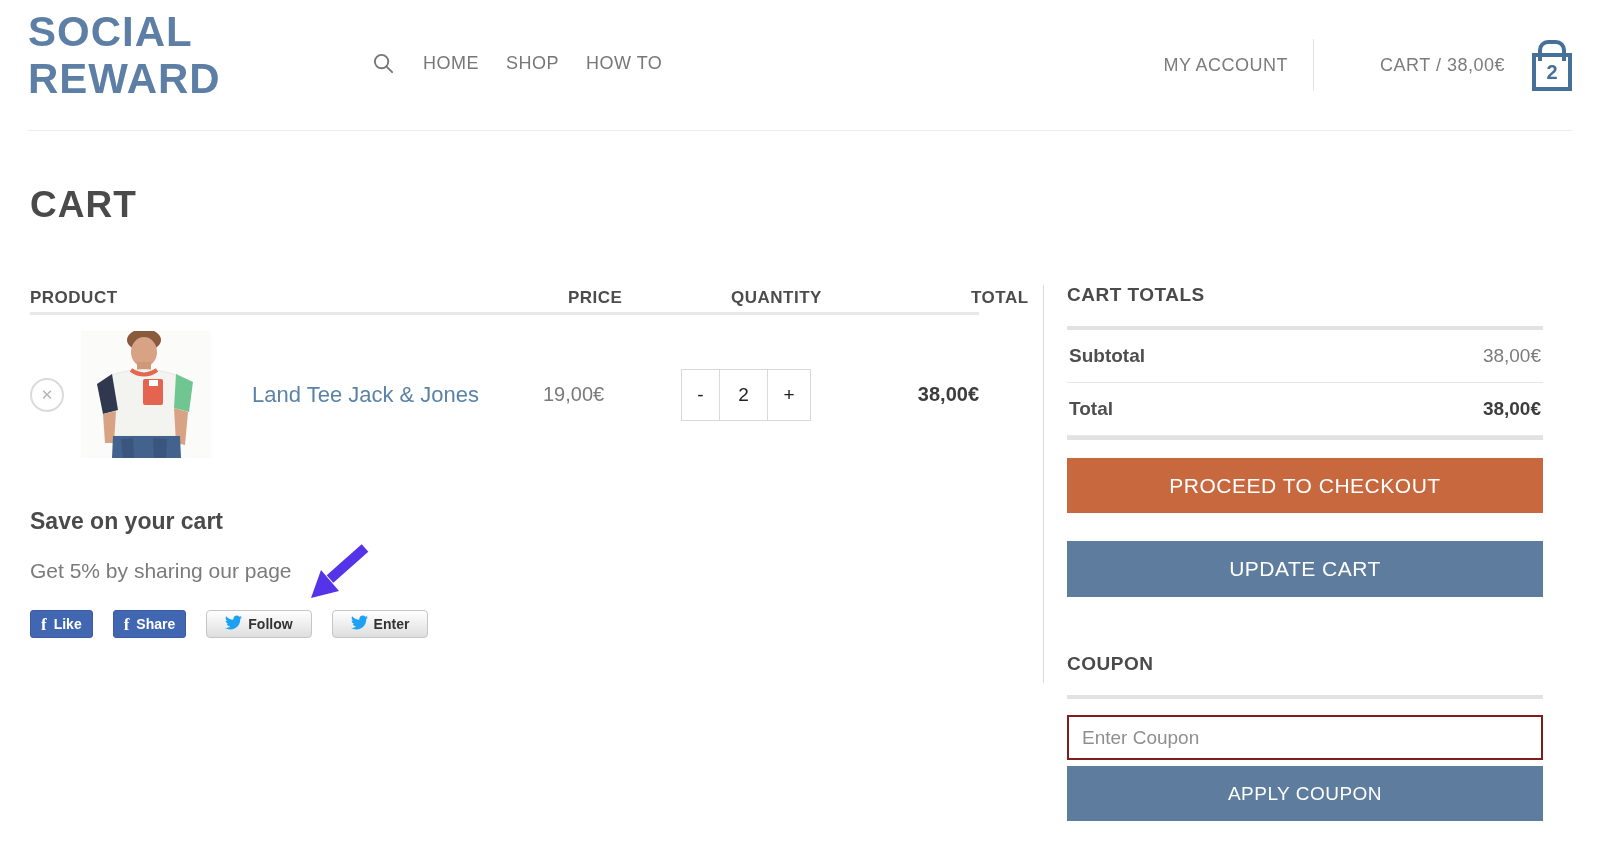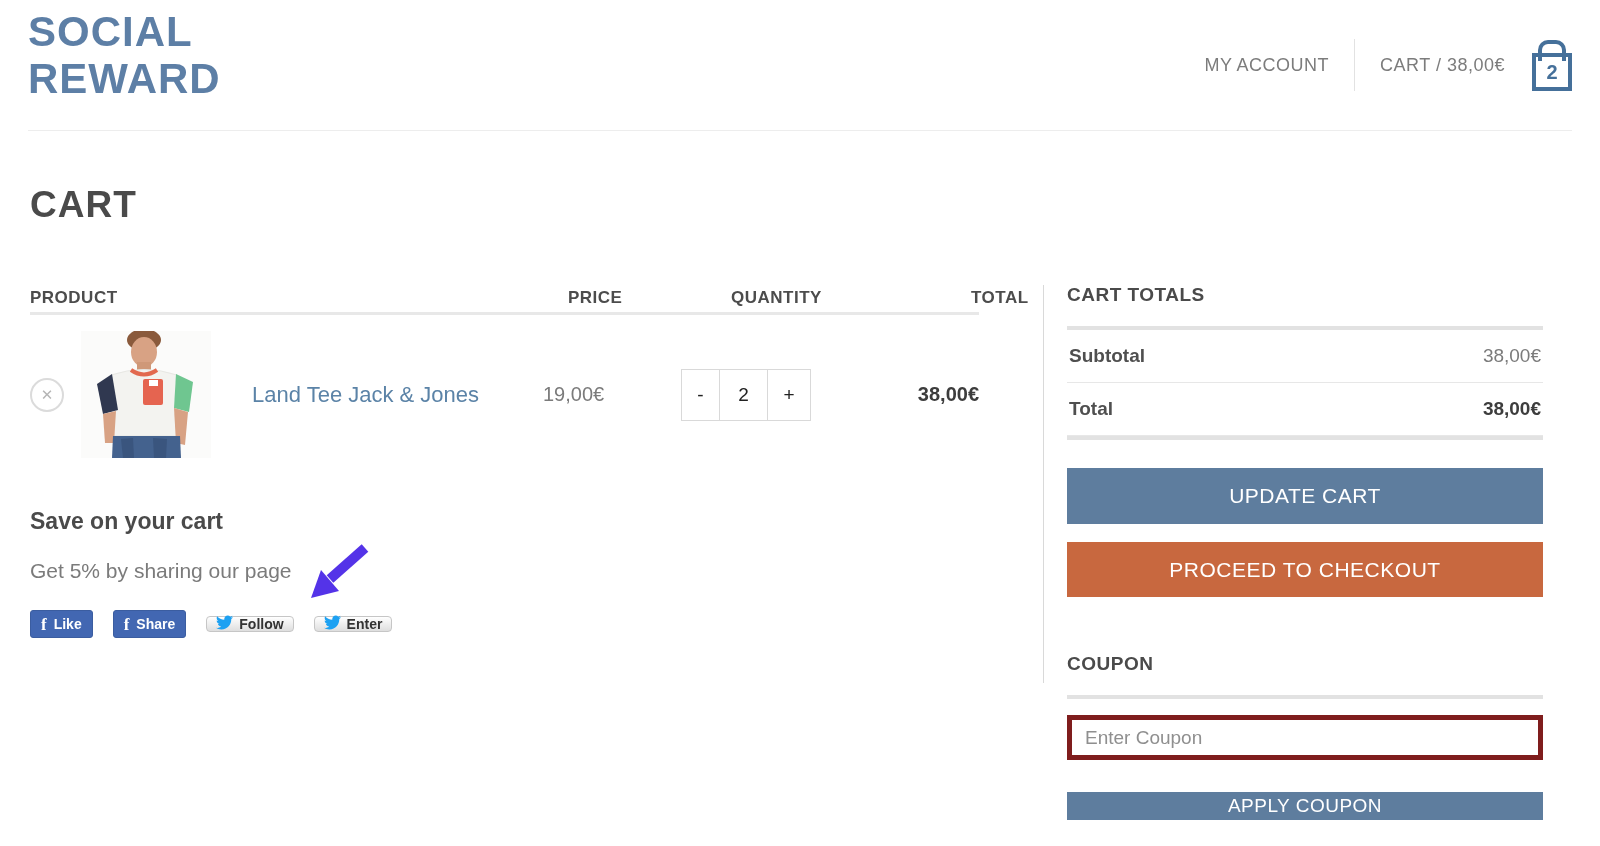--- a/index.html
+++ b/index.html
@@ -6,21 +6,21 @@
   html,body { width:1600px; height:846px; background:#ffffff; font-family:"Liberation Sans", sans-serif; overflow:hidden; position:relative; }
 
   
   .header { position:absolute; left:0; top:0; width:1600px; height:131px; background:#fff;padding-left:36px; }
   .header-border { position:absolute; left:28px; right:28px; bottom:0; height:1px; background:#ededed; }
   .logo { position:absolute; left:28px; top:8px; font-size:42px; font-weight:700; color:#5d7fa6; line-height:1.12; letter-spacing:1px; cursor:pointer; }
   .nav { position:absolute; left:372px; top:50px; display:flex; align-items:center; gap:27px; }
   .nav a { text-decoration:none; color:#777777; font-size:18px; letter-spacing:0.5px; cursor:pointer; }
   .search-btn { width:24px; height:26px; display:flex; align-items:center; cursor:pointer; }
   .header-right { position:absolute; right:28px; top:26px; height:78px; display:flex; align-items:center; }
-  .hr-link { color:#7c7c7c; font-size:18px; letter-spacing:0.5px; text-decoration:none; cursor:pointer; }
+  .hr-link { color:#7c7c7c; font-size:18px; letter-spacing:0.5px; text-decoration:none; cursor:pointer;margin-left:41px; }
   .vdiv { width:1px; height:52px; background:#e2e2e2; margin:0 25px; }
   .bag { position:relative; width:40px; height:38px; border:4px solid #45709a; margin-left:27px; margin-top:14px; display:flex; align-items:center; justify-content:center; cursor:pointer; }
   .bag::before { content:""; position:absolute; top:-17px; left:50%; transform:translateX(-50%); width:20px; height:17px; border:4px solid #45709a; border-bottom:none; border-radius:10px 10px 0 0; }
   .bag-count { font-size:20px; font-weight:700; color:#45709a; }
 
   
   .page-title { position:absolute; left:30px; top:184px; font-size:37px; font-weight:700; color:#4a4a4a; letter-spacing:1px; }
 
   
   .cart-main { position:absolute; left:30px; top:288px; width:949px; }
@@ -40,50 +40,61 @@
   .q-value { width:49px; cursor:text; }
   .q-plus  { width:44px; }
   .total-txt { font-size:20px; font-weight:700; color:#3d3d3d; text-align:right; }
 
   
   .promo-title { margin-top:50px; font-size:23px; font-weight:700; color:#4a4a4a; }
   .promo-sub { margin-top:24px; font-size:21px; color:#7b7b7b; }
   .social-row { margin-top:27px; display:flex; align-items:center; gap:20px; }
   .fb-btn { display:flex; align-items:center; gap:7px; height:28px; padding:0 10px; background:#4267b2; border:1px solid #3b5da0; border-radius:3px; color:#fff; font-size:14px; font-weight:700; cursor:pointer; }
   .fb-f { font-size:17px; font-weight:700; font-family:"Liberation Serif", serif; line-height:1; }
-  .tw-btn { display:flex; align-items:center; gap:6px; height:16px; padding:0 9px; background:linear-gradient(#ffffff,#dedede); border:1px solid #c6c6c6; border-radius:4px; color:#333; font-size:14px; font-weight:700; cursor:pointer; }
+  .tw-btn { display:flex; align-items:center; gap:6px; height:28px; padding:0 18px; background:linear-gradient(#ffffff,#dedede); border:1px solid #c6c6c6; border-radius:4px; color:#333; font-size:14px; font-weight:700; cursor:pointer; }
   .arrow-annot { position:absolute; left:303px; top:540px; width:70px; height:64px; pointer-events:none; }
 
   
   .v-sep { position:absolute; left:1043px; top:285px; width:1px; height:398px; background:#d9d9d9; }
   .sidebar { position:absolute; left:1067px; top:284px; width:476px; }
   .sb-title { font-size:19px; font-weight:700; color:#4a4a4a; letter-spacing:0.5px; }
   .thick-line { height:4px; background:#e2e2e2; margin-top:20px; }
   .tot-row { display:flex; justify-content:space-between; align-items:center; padding:15px 2px; border-bottom:1px solid #e7e7e7; }
   .tot-row:last-of-type { border-bottom:none; }
   .tot-label { font-size:19px; font-weight:700; color:#4f4f4f; }
   .tot-val-gray { font-size:19px; color:#7b7b7b; }
   .tot-val-bold { font-size:19px; font-weight:700; color:#3d3d3d; }
   .btn { display:block; width:100%; border:none; color:#fff; font-family:"Liberation Sans", sans-serif; letter-spacing:0.5px; cursor:pointer; }
   .btn-update { margin-top:28px; height:56px; background:#5e7d9e; font-size:21px; }
   .btn-checkout { margin-top:18px; height:55px; background:#c8683f; font-size:21px; }
   .coupon-title { margin-top:56px; font-size:19px; font-weight:700; color:#4a4a4a; letter-spacing:0.5px; }
-  .coupon-input { margin-top:16px; width:100%; height:45px; border:5px solid #7f1d1d; font-size:19px; color:#555; padding:0 13px; font-family:"Liberation Sans", sans-serif; }
+  .coupon-input { margin-top:16px; width:100%; height:45px; border:2px solid #7f1d1d; font-size:19px; color:#555; padding:0 13px; font-family:"Liberation Sans", sans-serif; }
   .coupon-input::placeholder { color:#8f8f8f; }
-  .btn-apply { margin-top:32px; height:28px; background:#5e7d9e; font-size:19px; }
+  .btn-apply { margin-top:6px; height:55px; background:#5e7d9e; font-size:19px; }
 </style>
 </head>
 <body>
 
 <div class="header">
   <div class="logo">
     <div>SOCIAL</div>
     <div>REWARD</div>
   </div>
 
+  <div class="nav">
+    <span class="search-btn">
+      <svg width="23" height="23" viewBox="0 0 24 24" fill="none" stroke="#777" stroke-width="2" stroke-linecap="round">
+        <circle cx="10" cy="10" r="7"></circle>
+          <line x1="15.5" y1="15.5" x2="21" y2="21"></line>
+      </svg>
+    </span>
+    <a>HOME</a>
+    <a>SHOP</a>
+    <a>HOW TO</a>
+  </div>
 
   <div class="header-right">
     <a class="hr-link">MY ACCOUNT</a>
     <div class="vdiv"></div>
     <a class="hr-link">CART / 38,00€</a>
     <div class="bag">
       <span class="bag-count">2</span>
     </div>
   </div>
   <div class="header-border"></div>
@@ -181,20 +192,20 @@
   <div class="tot-row">
     <span class="tot-label">Subtotal</span>
     <span class="tot-val-gray">38,00€</span>
   </div>
   <div class="tot-row">
     <span class="tot-label">Total</span>
     <span class="tot-val-bold">38,00€</span>
   </div>
   <div class="thick-line" style="margin-top:0;"></div>
 
+  <button class="btn btn-checkout">PROCEED TO CHECKOUT</button>
   <button class="btn btn-update">UPDATE CART</button>
-  <button class="btn btn-checkout">PROCEED TO CHECKOUT</button>
 
   <div class="coupon-title">COUPON</div>
   <div class="thick-line"></div>
   <input class="coupon-input" type="text" placeholder="Enter Coupon" style="">
   <button class="btn btn-apply">APPLY COUPON</button>
 </div>
 
 </body></html>

